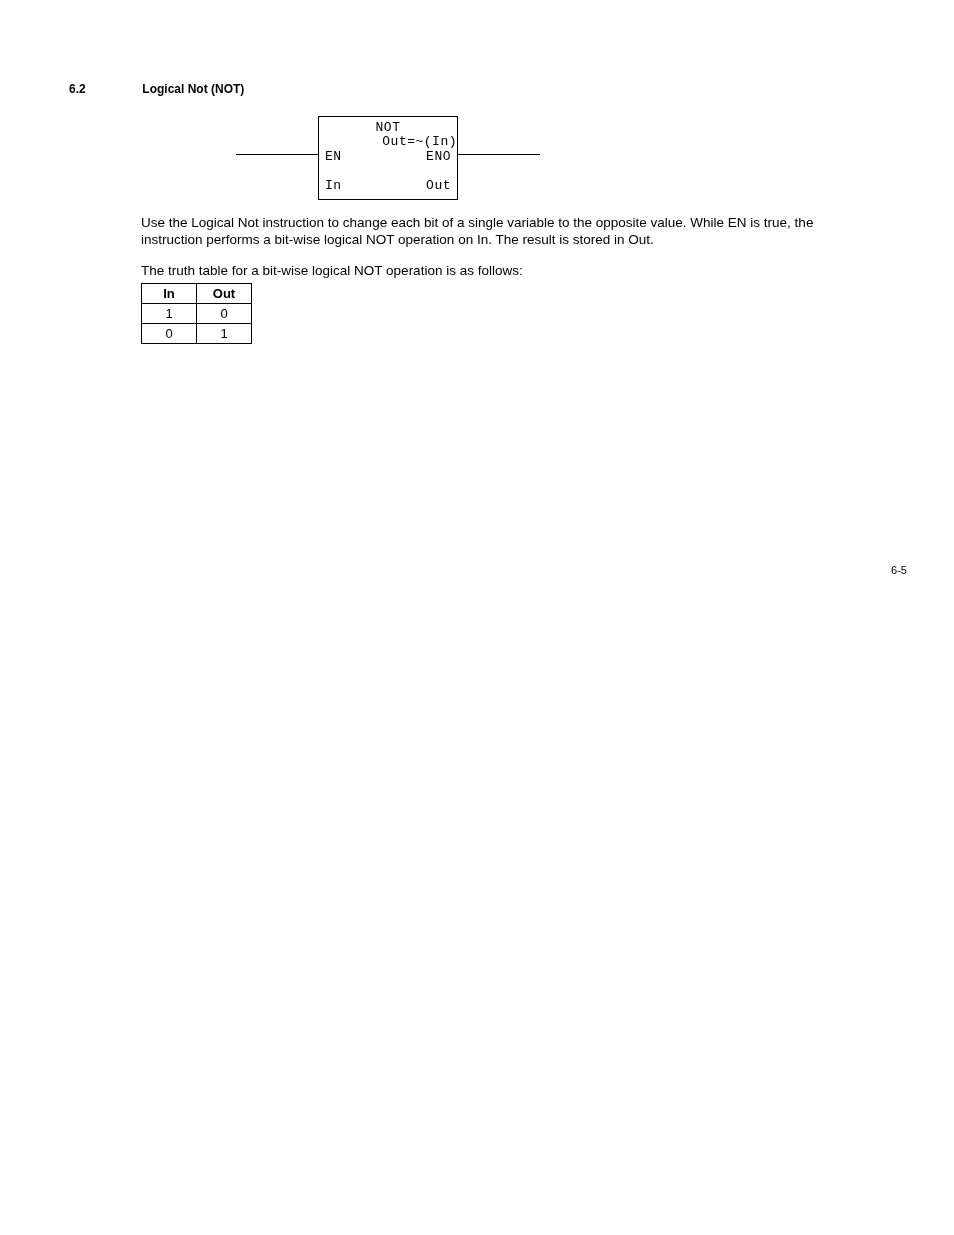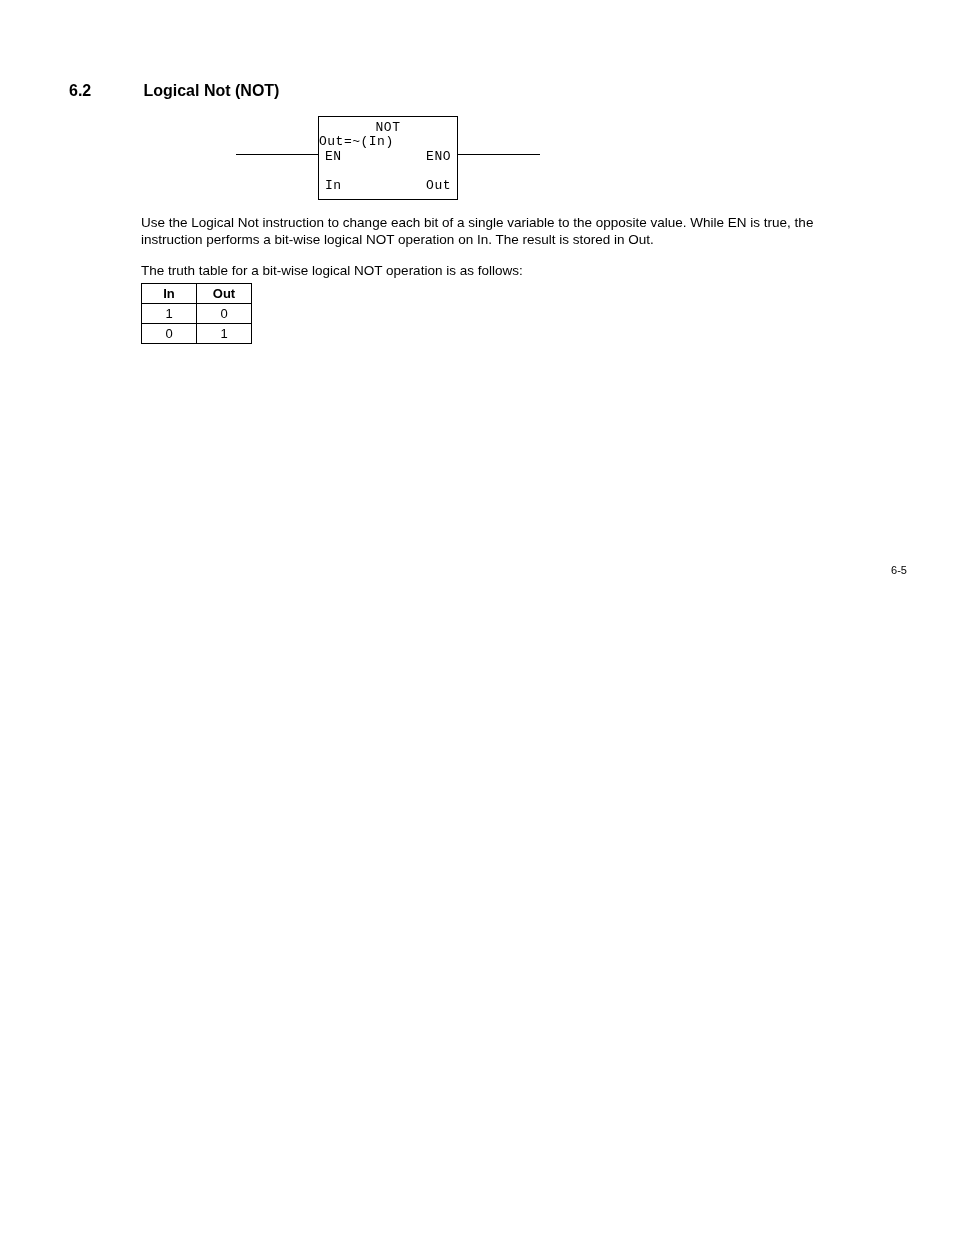--- a/index.html
+++ b/index.html
@@ -14,21 +14,21 @@
   }
   .page {
     position: relative;
     width: 954px;
     height: 1235px;
   }
   .heading {
     position: absolute;
     top: 82px;
     left: 69px;
-    font-size: 16px;
+    font-size: 12px;
     font-weight: bold;
   }
   .heading .secnum {
     display: inline-block;
     width: 70px;
   }
   
   .diagram {
     position: absolute;
     top: 116px;
@@ -53,21 +53,21 @@
     top: 3px;
     left: 0;
     width: 100%;
     text-align: center;
   }
   .diagram .title2 {
     position: absolute;
     top: 17px;
     left: 0;
     width: 100%;
-    text-align: left;
+    text-align: right;
   }
   .diagram .en {
     position: absolute;
     top: 32px;
     left: 6px;
   }
   .diagram .eno {
     position: absolute;
     top: 32px;
     right: 6px;

